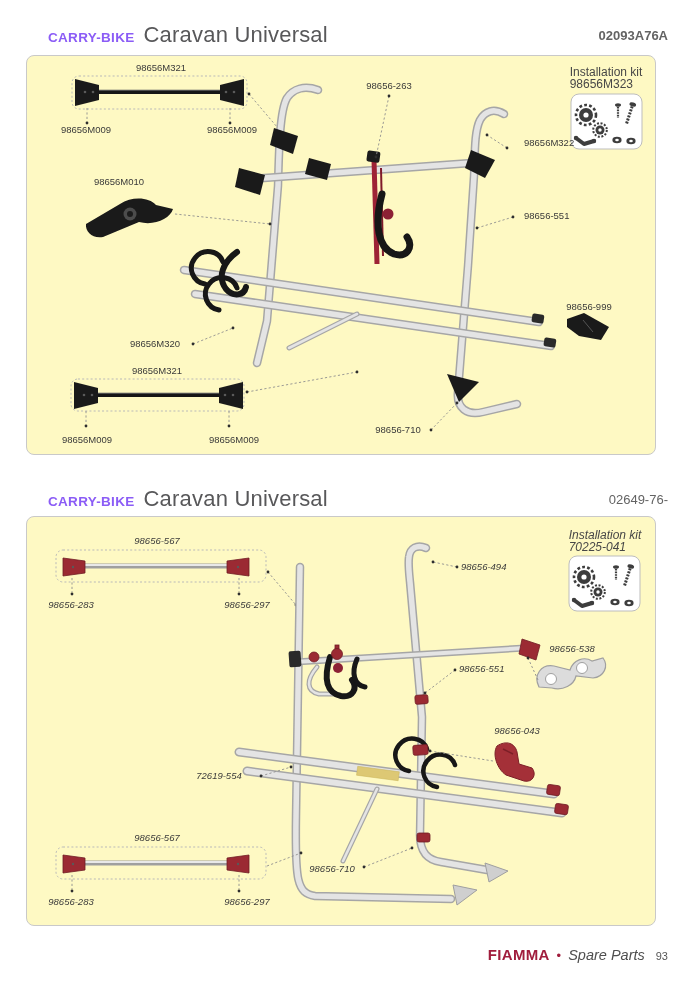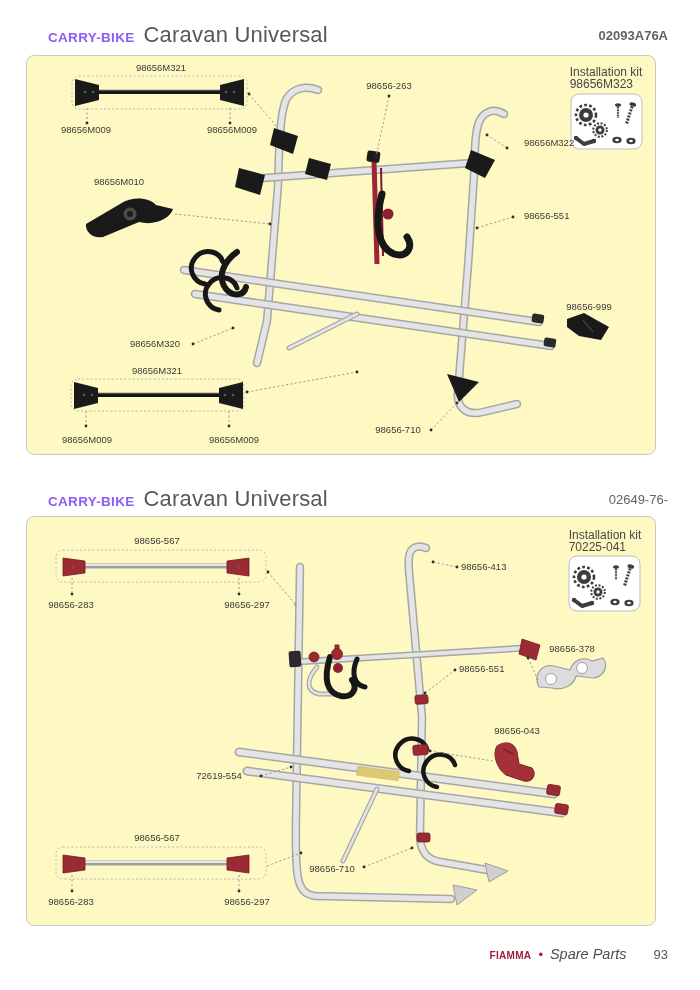--- a/index.html
+++ b/index.html
@@ -20,24 +20,24 @@
     position:absolute;font-size:9.5px;color:#3a3a3a;white-space:nowrap;line-height:11px;
   }
   .part-label.c{transform:translateX(-50%);}
   .kit-label{
     position:absolute;transform:translateX(-50%);text-align:left;
     font-size:12px;color:#474747;line-height:11.5px;white-space:nowrap;
   }
   .footer{
     position:absolute;top:946px;right:32px;display:flex;align-items:baseline;gap:7px;
   }
-  .f-brand{font-size:10px;font-weight:700;color:#a01d3d;letter-spacing:.3px;}
+  .f-brand{font-size:15px;font-weight:700;color:#a01d3d;letter-spacing:.3px;}
   .f-dot{font-size:13px;color:#a01d3d;}
   .f-sp{font-size:14.5px;font-style:italic;color:#4f4f4f;}
-  .f-pg{font-size:13px;color:#555;margin-left:20px;}
+  .f-pg{font-size:11px;color:#555;margin-left:4px;}
 
   
   .tube-o{fill:none;stroke:#a6a6a6;stroke-width:8.5;stroke-linecap:round;stroke-linejoin:round;}
   .tube-i{fill:none;stroke:#e4e4e4;stroke-width:5.5;stroke-linecap:round;stroke-linejoin:round;}
   .tube-o.thin{stroke-width:5;}
   .tube-i.thin{stroke-width:2.6;}
   .leader{stroke:#8f8f8f;stroke-width:.9;stroke-dasharray:2.2 2.2;fill:none;}
   .dot{fill:#2e2e2e;}
   .blackpart{fill:#1a1a1a;}
   .blackstroke{fill:none;stroke:#171717;stroke-linecap:round;}
@@ -205,21 +205,21 @@
     <div>98656M323</div>
   </div>
 </div>
 
 <div class="section-header" style="top:486px;">
   <span class="brand-text">CARRY-BIKE</span>
   <span class="section-title">Caravan Universal</span>
 </div>
 <div class="section-code" style="top:492px;">02649-76-</div>
 
-<div class="diagram-box" style="top:516px;height:408px;">
+<div class="diagram-box" style="top:516px;height:408px;font-style:italic;">
   <svg width="628" height="408" viewBox="0 0 628 408">
 
     <g>
       <rect class="dashbox" x="29" y="33" width="210" height="32" rx="7"></rect>
       <line x1="50" y1="49" x2="218" y2="49" stroke="#9f9f9f" stroke-width="5"></line>
       <line x1="50" y1="48" x2="218" y2="48" stroke="#e8e8e8" stroke-width="2.2"></line>
       <polygon class="redpart" points="36,41 58,44 58,56 36,59"></polygon>
       <polygon class="redpart" points="222,41 200,44 200,56 222,59"></polygon>
       <circle class="screw" cx="46" cy="50" r="1.2"></circle>
         <circle class="screw" cx="211" cy="50" r="1.2"></circle>
@@ -333,22 +333,22 @@
         <circle class="dot" cx="264" cy="250" r="1.4"></circle>
       <line class="leader" x1="337" y1="350" x2="385" y2="331"></line>
       <circle class="dot" cx="337" cy="350" r="1.4"></circle>
         <circle class="dot" cx="385" cy="331" r="1.4"></circle>
     </g>
   </svg>
 
   <div class="part-label c" style="left:130px;top:18px;">98656-567</div>
   <div class="part-label c" style="left:44px;top:82px;">98656-283</div>
   <div class="part-label c" style="left:220px;top:82px;">98656-297</div>
-  <div class="part-label" style="left:434px;top:44px;">98656-413</div>
-  <div class="part-label c" style="left:545px;top:126px;">98656-378</div>
+  <div class="part-label" style="left:434px;top:44px;">98656-494</div>
+  <div class="part-label c" style="left:545px;top:126px;">98656-538</div>
   <div class="part-label" style="left:432px;top:146px;">98656-551</div>
   <div class="part-label c" style="left:490px;top:208px;">98656-043</div>
   <div class="part-label c" style="left:192px;top:253px;">72619-554</div>
   <div class="part-label c" style="left:130px;top:315px;">98656-567</div>
   <div class="part-label c" style="left:44px;top:379px;">98656-283</div>
   <div class="part-label c" style="left:220px;top:379px;">98656-297</div>
   <div class="part-label c" style="left:305px;top:346px;">98656-710</div>
   <div class="kit-label" style="left:578px;top:13px;">
     <div>Installation kit</div>
     <div>70225-041</div>

